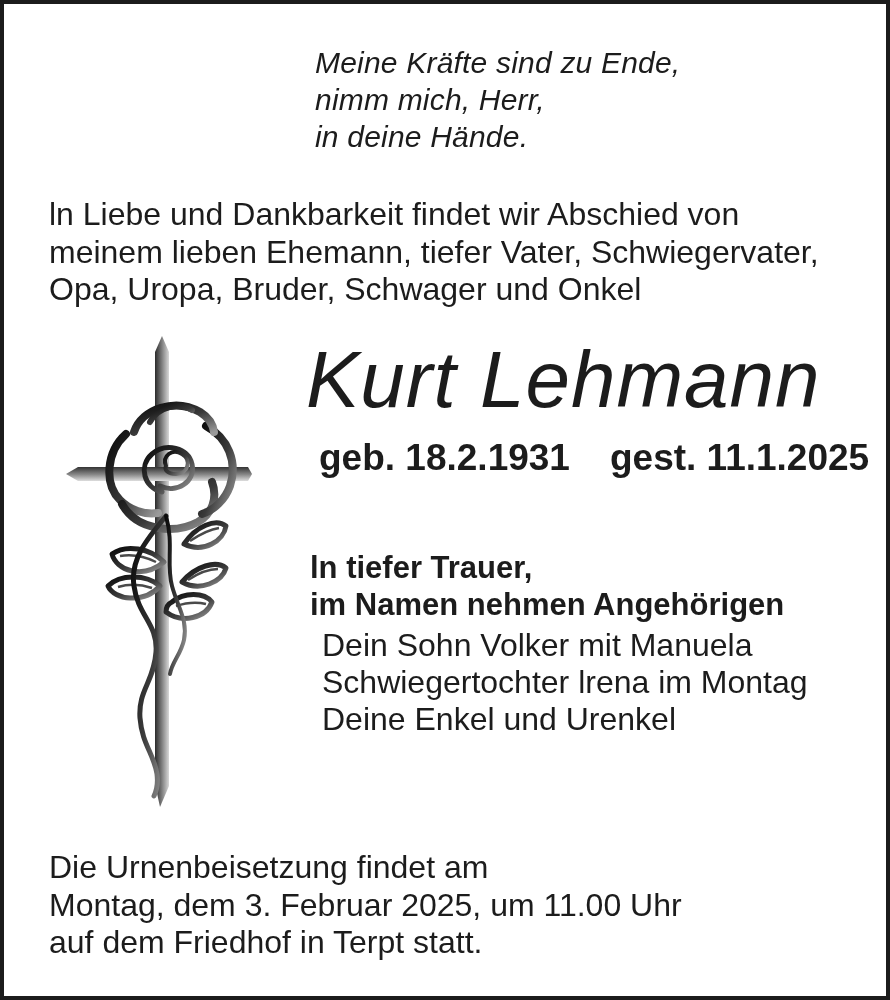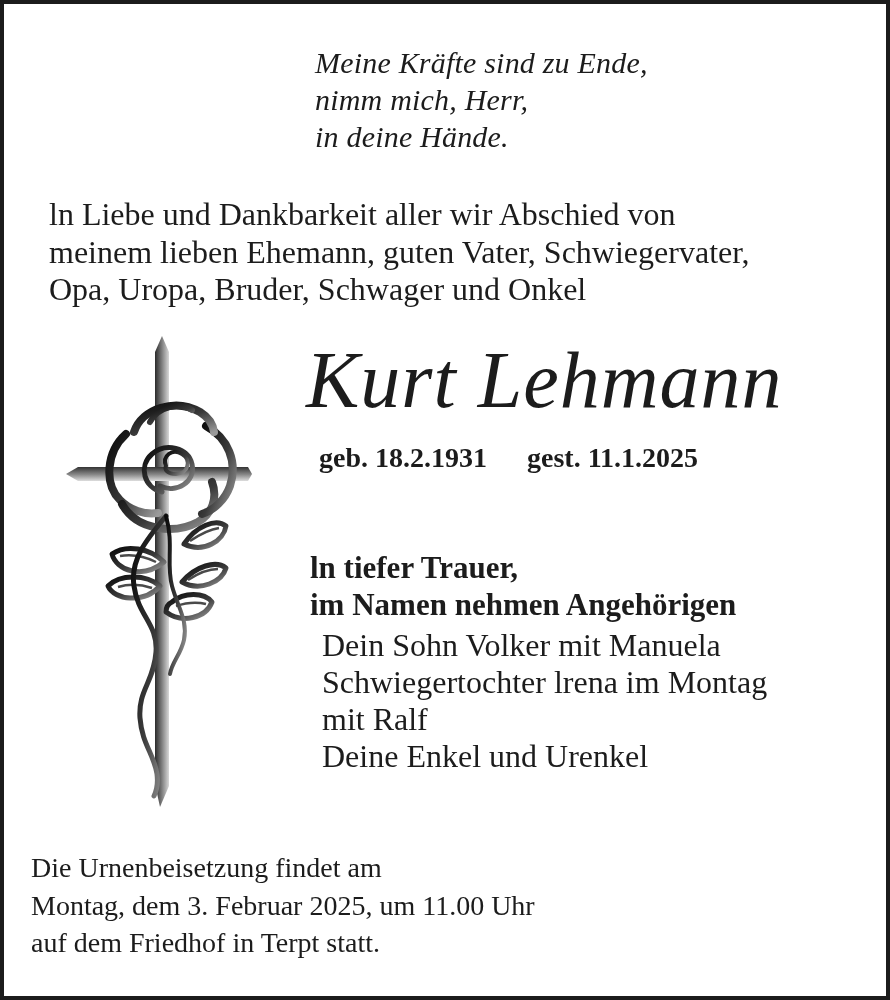--- a/index.html
+++ b/index.html
@@ -8,21 +8,21 @@
     background: #ffffff;
   }
   .page {
     position: relative;
     width: 890px;
     height: 1000px;
     background: #ffffff;
     border: 4px solid #1c1c1c;
     box-sizing: border-box;
     overflow: hidden;
-    font-family: Liberation Serif, serif;
+    font-family: Liberation Sans, sans-serif;
     color: #1c1c1c;
   }
   .abs { position: absolute; }
 
   .epigraph {
     left: 311px;
     top: 40px;
     font-style: italic;
     font-size: 30px;
     line-height: 37px;
@@ -43,21 +43,21 @@
     font-size: 80px;
     line-height: 100px;
     letter-spacing: 1px;
     white-space: nowrap;
   }
 
   .dates {
     left: 315px;
     top: 436px;
     font-weight: bold;
-    font-size: 28px;
+    font-size: 37px;
     line-height: 36px;
     white-space: nowrap;
   }
   .dates .birth { margin-right: 40px; }
 
   .mourning-lead {
     left: 306px;
     top: 545px;
     font-weight: bold;
     font-size: 31px;
@@ -65,23 +65,23 @@
   }
 
   .mourners {
     left: 318px;
     top: 623px;
     font-size: 32px;
     line-height: 37px;
   }
 
   .funeral {
-    left: 27px;
+    left: 45px;
     top: 845px;
-    font-size: 28px;
+    font-size: 32px;
     line-height: 37.5px;
   }
 
   .cross-art {
     left: 50px;
     top: 330px;
     width: 210px;
     height: 480px;
   }
 </style>
@@ -90,22 +90,22 @@
 
 <div class="page">
 
   <div class="abs epigraph">
     <div>Meine Kräfte sind zu Ende,</div>
     <div>nimm mich, Herr,</div>
     <div>in deine Hände.</div>
   </div>
 
   <div class="abs intro">
-    <div>ln Liebe und Dankbarkeit aller wir Abschied von</div>
-    <div>meinem lieben Ehemann, guten Vater, Schwiegervater,</div>
+    <div>ln Liebe und Dankbarkeit findet wir Abschied von</div>
+    <div>meinem lieben Ehemann, tiefer Vater, Schwiegervater,</div>
     <div>Opa, Uropa, Bruder, Schwager und Onkel</div>
   </div>
 
   <svg class="abs cross-art" viewBox="0 0 210 480" xmlns="http://www.w3.org/2000/svg" aria-hidden="true">
     <defs>
       <linearGradient id="gDiag" x1="0%" y1="0%" x2="100%" y2="100%">
         <stop offset="0%" stop-color="#0a0a0a"></stop>
         <stop offset="55%" stop-color="#3a3a3a"></stop>
         <stop offset="100%" stop-color="#9a9a9a"></stop>
       </linearGradient>
@@ -161,21 +161,20 @@
   </div>
 
   <div class="abs mourning-lead">
     <div>ln tiefer Trauer,</div>
     <div>im Namen nehmen Angehörigen</div>
   </div>
 
   <div class="abs mourners">
     <div>Dein Sohn Volker mit Manuela</div>
     <div>Schwiegertochter lrena im Montag</div>
-    <div>mit Ralf</div>
     <div>Deine Enkel und Urenkel</div>
   </div>
 
   <div class="abs funeral">
     <div>Die Urnenbeisetzung findet am</div>
     <div>Montag, dem 3. Februar 2025, um 11.00 Uhr</div>
     <div>auf dem Friedhof in Terpt statt.</div>
   </div>
 
 </div>

